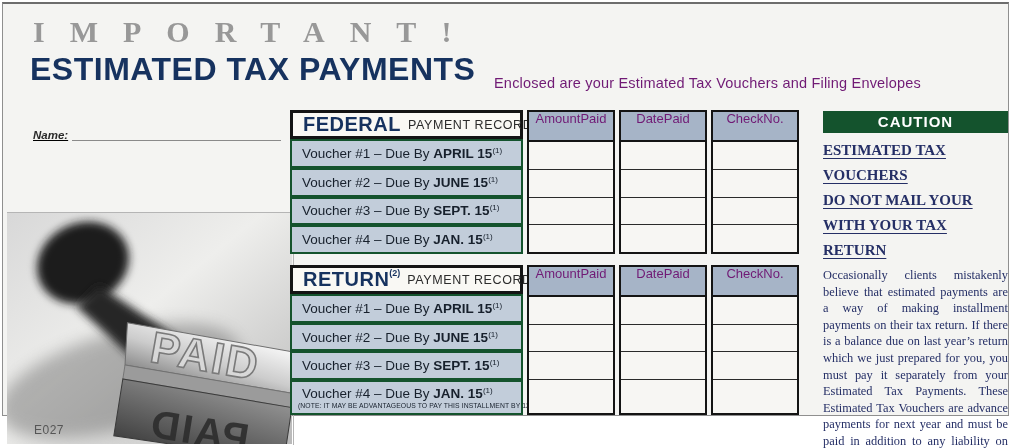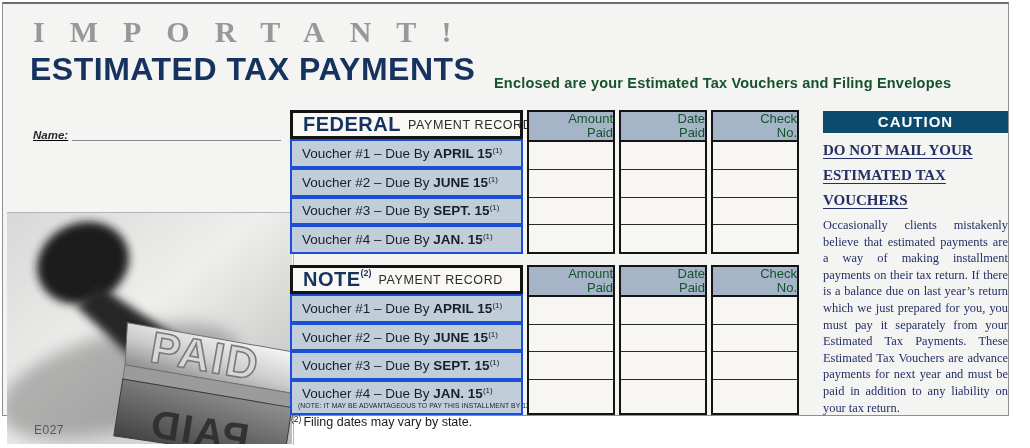--- a/index.html
+++ b/index.html
@@ -17,21 +17,21 @@
     position:absolute; left:30px; top:11px;
     font-family:"Liberation Serif", serif; font-weight:bold;
     font-size:30px; letter-spacing:25px; color:#989898; white-space:nowrap;
   }
   .title {
     position:absolute; left:27px; top:47px;
     font-size:32px; font-weight:800; letter-spacing:.5px; color:#16325f; white-space:nowrap;
   }
   .subtitle {
     position:absolute; left:491px; top:71px;
-    font-size:14.5px; font-weight:700; color:#14532d; letter-spacing:.2px; white-space:nowrap;
+    font-size:14.5px; font-weight:400; color:#701a75; letter-spacing:.2px; white-space:nowrap;
   }
   
   .field { position:absolute; left:30px; width:248px; display:flex; align-items:flex-end; }
   .field .lbl {
     font-size:11.5px; font-weight:bold; font-style:italic; color:#2a2a2a; white-space:nowrap;
     padding-right:4px;
   }
   .field .line { flex:1; border-bottom:1px solid #8a8a8a; height:13px; }
   
   .photo {
@@ -45,46 +45,46 @@
   .ptable { position:absolute; left:287px; display:flex; gap:4px; }
   .lcol { display:flex; flex-direction:column; gap:0; width:233px; }
   .lhead {
     border:3px solid #141414; background:#f9f8f4;
     display:flex; align-items:center; padding-left:10px; white-space:nowrap;
   }
   .lhead .big { font-size:20px; font-weight:800; color:#16325f; letter-spacing:.5px; }
   .lhead .sup2 { font-size:9px; font-weight:bold; color:#16325f; position:relative; top:-7px; }
   .lhead .rest { font-size:12.5px; color:#2b2b2b; letter-spacing:.6px; margin-left:7px; }
   .lrow {
-    flex:1; border:2px solid #1d4ed8; background:#c2cdda;
+    flex:1; border:2px solid #14532d; background:#c2cdda;
     display:flex; flex-direction:column; justify-content:center; padding-left:10px; white-space:nowrap;
   }
   .lrow .main { font-size:13.5px; color:#17202c; }
   .lrow .main b { font-weight:800; }
   .lrow .sup { font-size:8px; position:relative; top:-5px; }
   .lrow .note { font-size:6.8px; color:#17202c; letter-spacing:.1px; margin-top:1px; margin-left:-4px; }
   .dcol {
     width:88px; border:2px solid #141414; background:#f7f6f3;
     display:flex; flex-direction:column;
   }
   .dcol .hd {
     height:30px; background:#a6b4c7; border-bottom:2px solid #141414;
-    display:flex; flex-direction:column; align-items:flex-end; justify-content:center;
-    font-size:13px; line-height:14px; color:#14532d;
+    display:flex; flex-direction:row; align-items:flex-start; justify-content:center;
+    font-size:13px; line-height:14px; color:#701a75;
   }
   .dcol .cell { flex:1; border-top:1px solid #2a2a2a; background:#f7f6f3; }
   .dcol .cell.first { border-top:none; }
   .dcol .cell.tall { flex:1.25; }
   
   .footnotes { position:absolute; left:288px; top:412px; font-size:12.5px; color:#1a1a1a; line-height:13.5px; }
   .footnotes .sup { font-size:8.5px; position:relative; top:-4px; margin-right:2px; }
   
   .caution { position:absolute; left:820px; top:107px; width:185px; }
   .caution .bar {
-    background:#0c4a6e; color:#ffffff; text-align:center;
+    background:#14532d; color:#ffffff; text-align:center;
     font-size:15px; font-weight:800; letter-spacing:1px; padding:2px 0 3px;
   }
   .caution .headline {
     margin-top:5px; font-family:"Liberation Serif", serif; font-weight:bold;
     font-size:15px; line-height:25px; color:#252f66;
   }
   .caution .headline span { display:block; text-decoration:underline; text-underline-offset:3px; }
   .caution .body {
     margin-top:4px; font-family:"Liberation Serif", serif;
     font-size:12.4px; line-height:16.6px; color:#252f66; text-align:justify;
@@ -193,21 +193,21 @@
         <div class="cell first"></div>
         <div class="cell"></div>
         <div class="cell"></div>
         <div class="cell"></div>
       </div>
     </div>
 
     <div class="ptable" style="top:261px; height:150px;">
       <div class="lcol">
         <div class="lhead">
-          <span class="big">NOTE</span>
+          <span class="big">RETURN</span>
           <span class="sup2">(2)</span>
           <span class="rest">PAYMENT RECORD</span>
         </div>
         <div class="lrow">
           <span class="main"><span>Voucher #1 – Due By </span><b>APRIL 15</b><span class="sup">(1)</span></span>
         </div>
         <div class="lrow">
           <span class="main"><span>Voucher #2 – Due By </span><b>JUNE 15</b><span class="sup">(1)</span></span>
         </div>
         <div class="lrow">
@@ -244,27 +244,27 @@
           <span>No.</span>
         </div>
         <div class="cell first"></div>
         <div class="cell"></div>
         <div class="cell"></div>
         <div class="cell tall"></div>
       </div>
     </div>
 
     <div class="footnotes">
-      <div><span class="sup">(2)</span><span>Filing dates may vary by state.</span></div>
     </div>
 
     <div class="caution">
       <div class="bar">CAUTION</div>
       <div class="headline">
+        <span>ESTIMATED TAX VOUCHERS</span>
         <span>DO NOT MAIL YOUR</span>
-        <span>ESTIMATED TAX VOUCHERS</span>
+        <span>WITH YOUR TAX RETURN</span>
       </div>
       <div class="body">Occasionally clients mistakenly believe that estimated payments are a way of making installment payments on their tax return. If there is a balance due on last year’s return which we just prepared for you, you must pay it separately from your Estimated Tax Payments. These Estimated Tax Vouchers are advance payments for next year and must be paid in addition to any liability on your tax return.</div>
 
     </div>
 
   </div>
 </div>
 
 </body></html>

